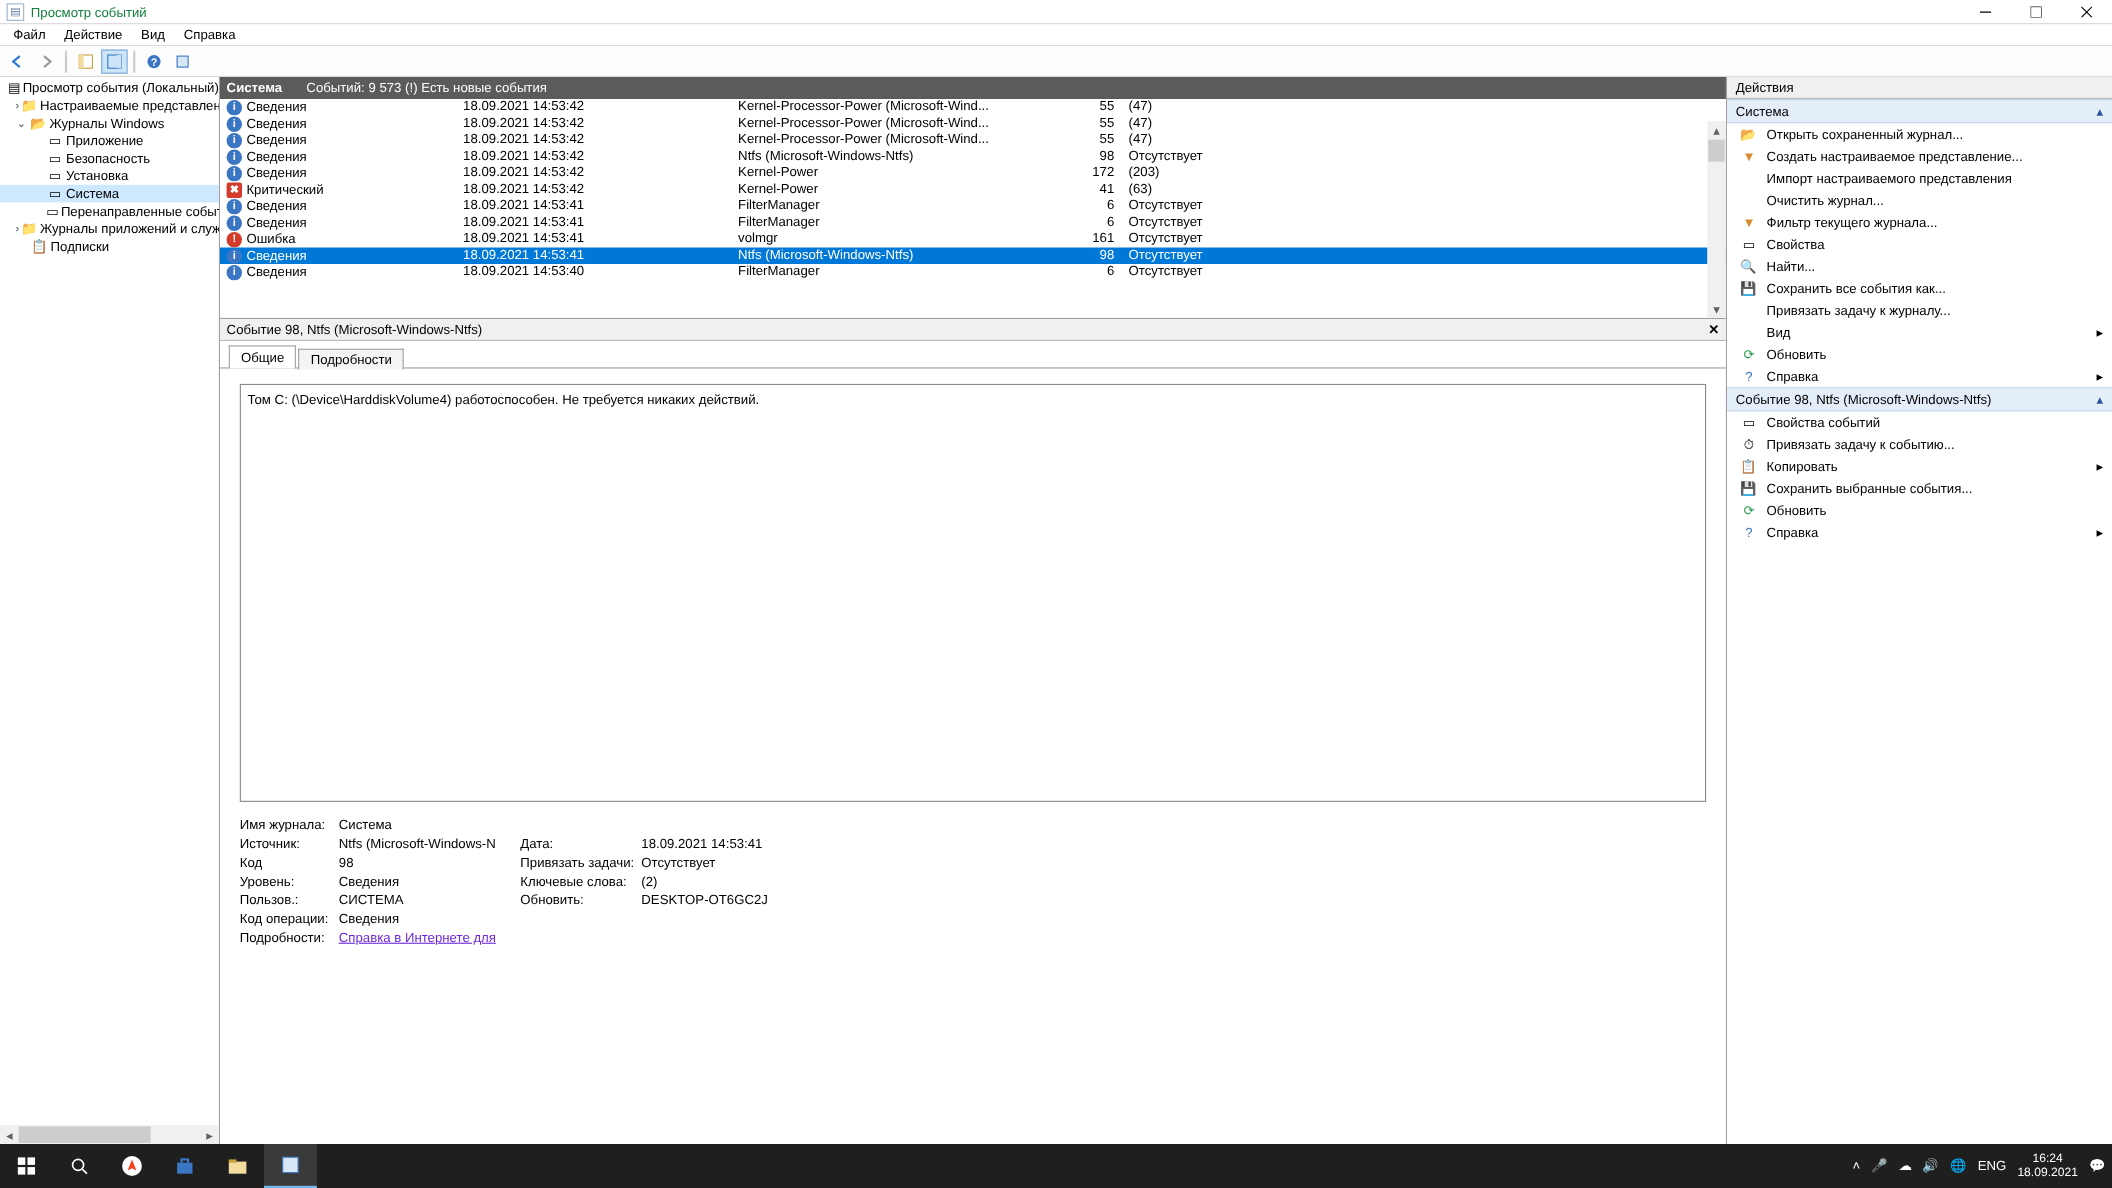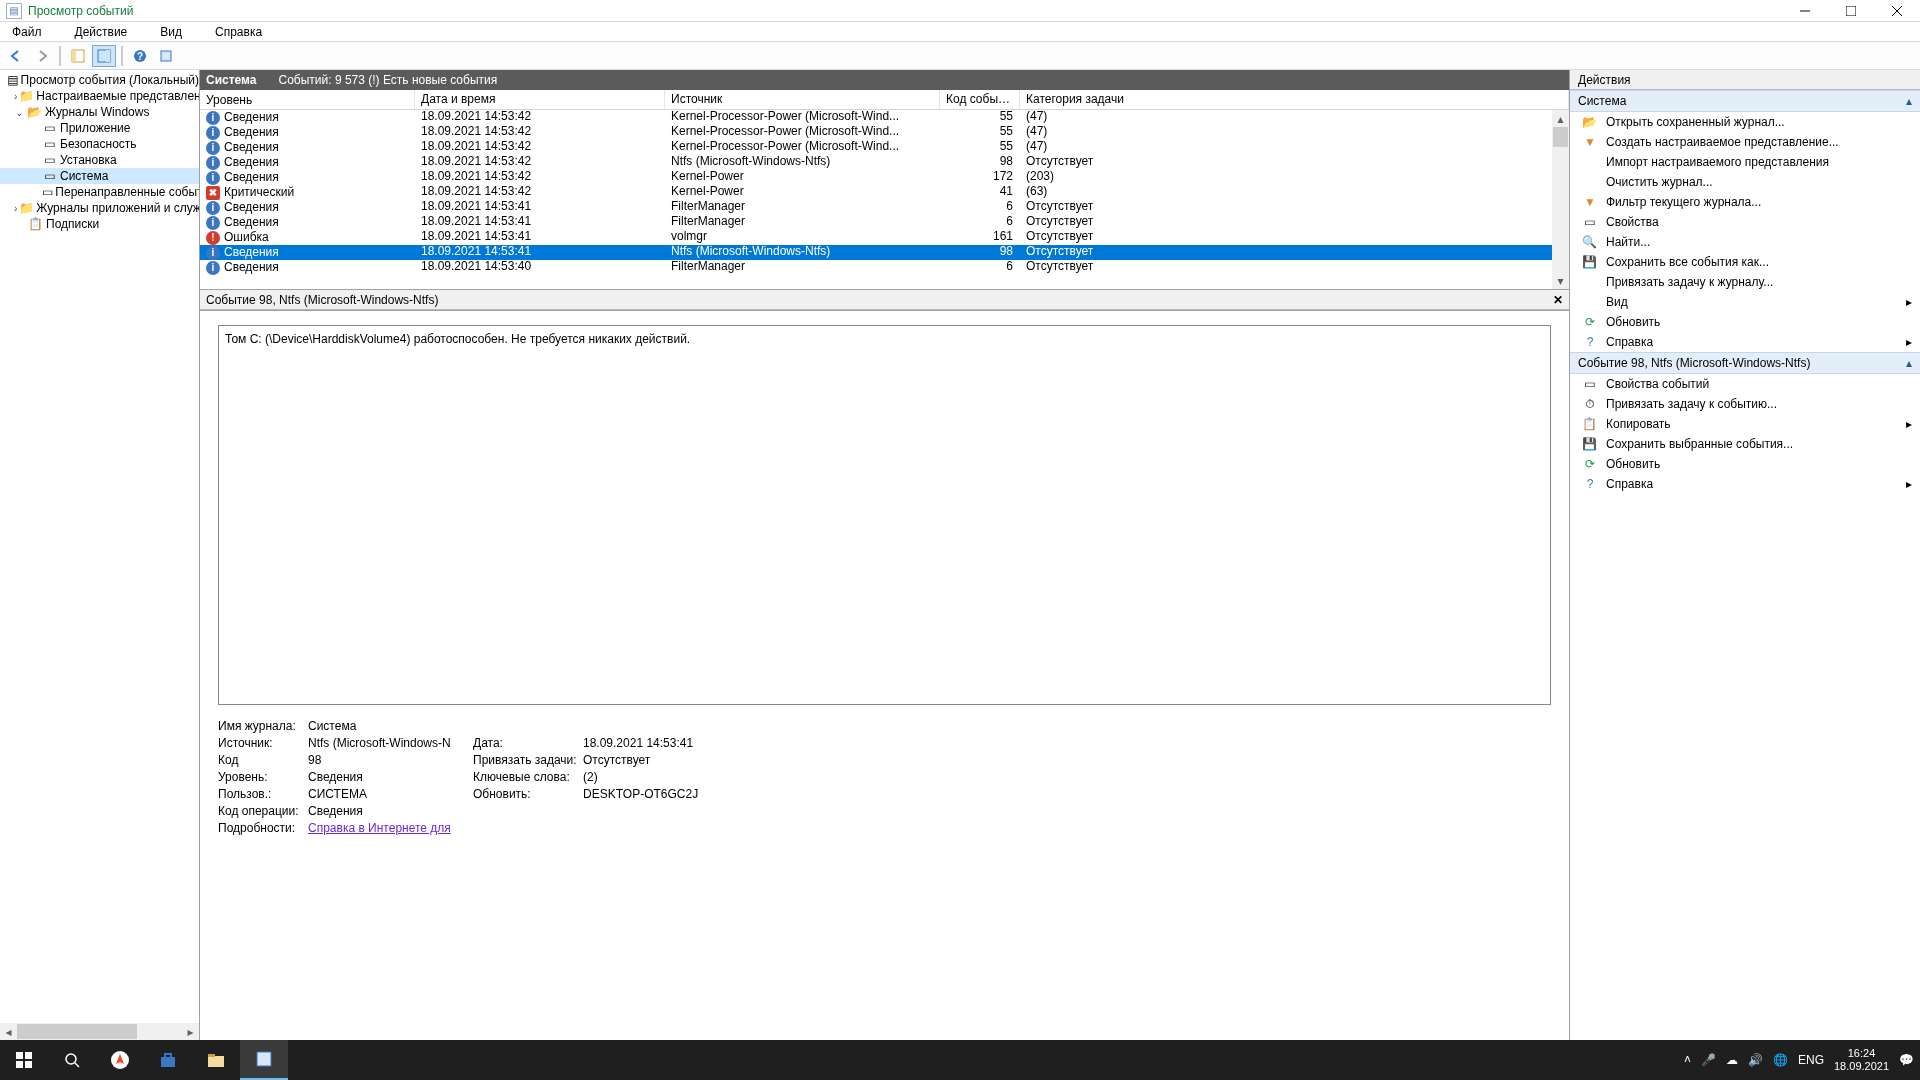--- a/index.html
+++ b/index.html
@@ -3,21 +3,21 @@
 <meta charset="utf-8">
 <style>
   * { box-sizing: border-box; margin: 0; padding: 0; }
   html, body { width: 1920px; height: 1080px; overflow: hidden; font-family: "Segoe UI", Tahoma, sans-serif; font-size: 12px; background: #fff; }
   .titlebar { height: 22px; background: #fff; display: flex; align-items: center; border-bottom: 1px solid #d9d9d9; }
   .titlebar .tb-icon { width: 16px; height: 16px; margin: 0 6px; display: inline-flex; align-items: center; justify-content: center; color:#5b7ba5; border:1px solid #9cb2cc; font-size:10px; }
   .titlebar .title { color:#15803d; }
   .titlebar .spacer { flex:1; }
   .titlebar .winbtns { display:flex; }
   .winbtn { width:46px; height:22px; display:flex; align-items:center; justify-content:center; color:#000; }
-  .menubar { height:20px; display:flex; align-items:center; padding:0 4px; border-bottom:1px solid #d9d9d9; gap:17px;}
+  .menubar { height:20px; display:flex; padding:0 4px; border-bottom:1px solid #d9d9d9; gap:1px;}
   .menubar .mi { padding:2px 8px; }
   .toolbar { height:28px; border-bottom:1px solid #d9d9d9; display:flex; align-items:center; padding:0 4px; gap:2px; background:#fdfdfd;}
   .toolbar .tb { width:24px; height:22px; border:1px solid transparent; display:flex; align-items:center; justify-content:center;}
   .toolbar .tb.sep{ width:1px; height:20px; background:#ccc; margin:0 3px;}
   .toolbar .tb.active{ border-color:#7aa7d8; background:#cde6f7;}
   .body { display:flex; height: calc(100% - 22px - 20px - 28px - 40px); }
   .tree { width:200px; border-right:1px solid #a0a0a0; background:#fff; position:relative; overflow:hidden;}
   .tree-inner{ padding:2px 0;}
   .tn { display:flex; align-items:center; height:16px; padding-left:4px; white-space:nowrap; gap:2px;}
   .tn .tw{ width:11px; text-align:center; color:#4a4a4a; font-size:10px;}
@@ -205,27 +205,20 @@
     </div>
   </div>
 
   <div class="center">
     <div class="center-header">
       <span class="chn">Система</span>
       <span>Событий: 9 573 (!) Есть новые события</span>
     </div>
 
     <div class="grid">
-      <div class="gh">
-        <div class="c c-level">Уровень</div>
-        <div class="c c-date">Дата и время</div>
-        <div class="c c-src">Источник</div>
-        <div class="c c-code">Код события</div>
-        <div class="c c-cat">Категория задачи</div>
-      </div>
       <div id="grid-rows">
           <div class="gr">
             <div class="c c-level">
               <span class="lvl-ic lvl-info">i</span>
               <span>Сведения</span>
             </div>
             <div class="c c-date">18.09.2021 14:53:42</div>
             <div class="c c-src">Kernel-Processor-Power (Microsoft-Wind...</div>
             <div class="c c-code">55</div>
             <div class="c c-cat">(47)</div>
@@ -334,20 +327,24 @@
       <div class="grid-scroll">
         <div class="sa">▴</div>
         <div class="th"></div>
         <div class="sa" style="position:absolute;bottom:0">▾</div>
       </div>
     </div>
 
     <div class="detail-header">
       <span>Событие 98, Ntfs (Microsoft-Windows-Ntfs)</span>
       <span class="x">✕</span>
+    </div>
+    <div class="tabs">
+      <div class="tab">Общие</div>
+      <div class="tab inact">Подробности</div>
     </div>
     <div class="tabc">
       <div class="msgbox">Том C: (\Device\HarddiskVolume4) работоспособен.  Не требуется никаких действий.</div>
       <div class="props">
         <div class="k">Имя журнала:</div>
           <div class="v">Система</div>
           <div></div>
           <div></div>
         <div class="k">Источник:</div>
           <div class="v">Ntfs (Microsoft-Windows-N</div>

